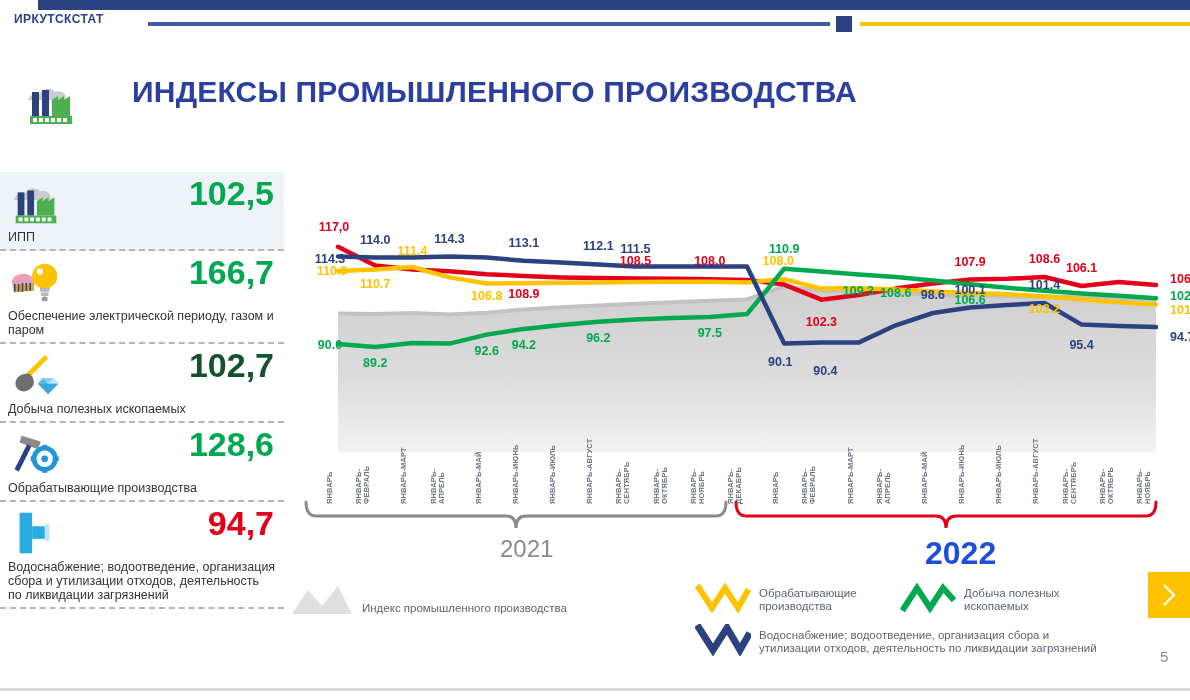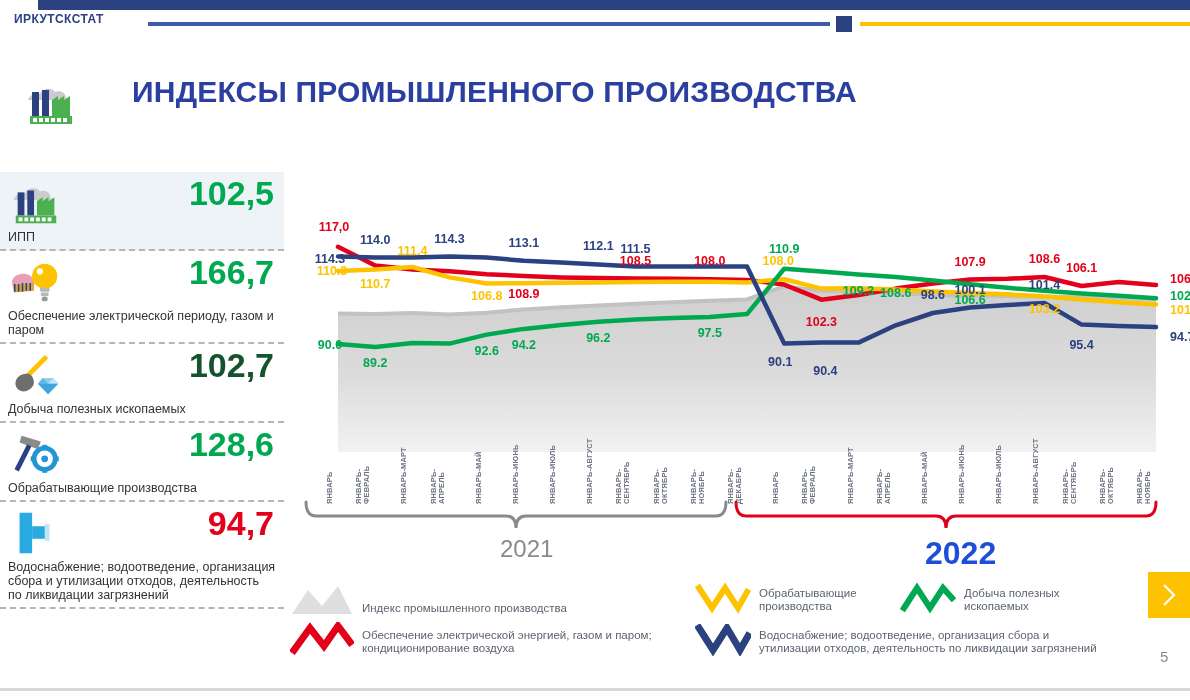--- a/index.html
+++ b/index.html
@@ -285,26 +285,20 @@
     <div class="lg-text" style="width:130px;">Обрабатывающие производства</div>
   </div>
 
   <div class="lg" style="left:610px; top:0;">
     <svg class="lg-mark" width="56" height="32" viewBox="0 0 56 32">
       <path d="M4 26 L17 6 L30 26 L43 6 L52 16" fill="none" stroke="#00a94f" stroke-width="6" stroke-linecap="square" stroke-linejoin="miter"></path>
     </svg>
     <div class="lg-text" style="width:130px;">Добыча полезных ископаемых</div>
   </div>
 
-  <div class="lg" style="left:0; top:40px;">
-    <svg class="lg-mark" width="64" height="34" viewBox="0 0 64 34">
-      <path d="M4 28 L20 6 L34 24 L48 4 L60 20" fill="none" stroke="#e2001a" stroke-width="7" stroke-linecap="square" stroke-linejoin="miter"></path>
-    </svg>
-    <div class="lg-text" style="width:290px;">Обеспечение электрической энергией, газом и паром; кондиционирование воздуха</div>
-  </div>
 
   <div class="lg" style="left:405px; top:42px;">
     <svg class="lg-mark" width="56" height="32" viewBox="0 0 56 32">
       <path d="M4 4 L18 26 L32 4 L45 26 L53 12" fill="none" stroke="#2b4180" stroke-width="7" stroke-linecap="square" stroke-linejoin="miter"></path>
     </svg>
     <div class="lg-text" style="width:340px;">Водоснабжение; водоотведение, организация сбора и утилизации отходов, деятельность по ликвидации загрязнений</div>
   </div>
 
 </div>
 

